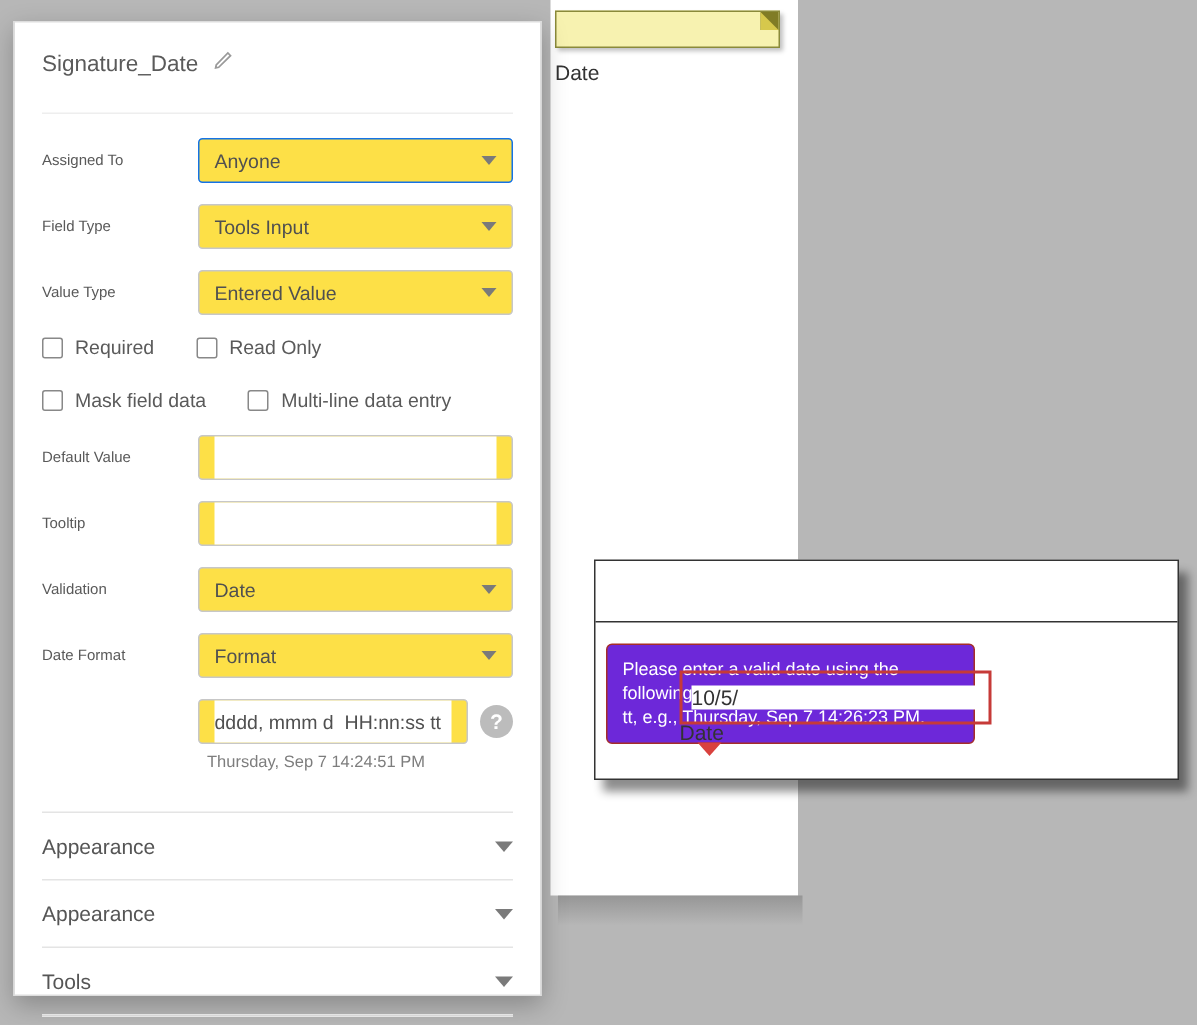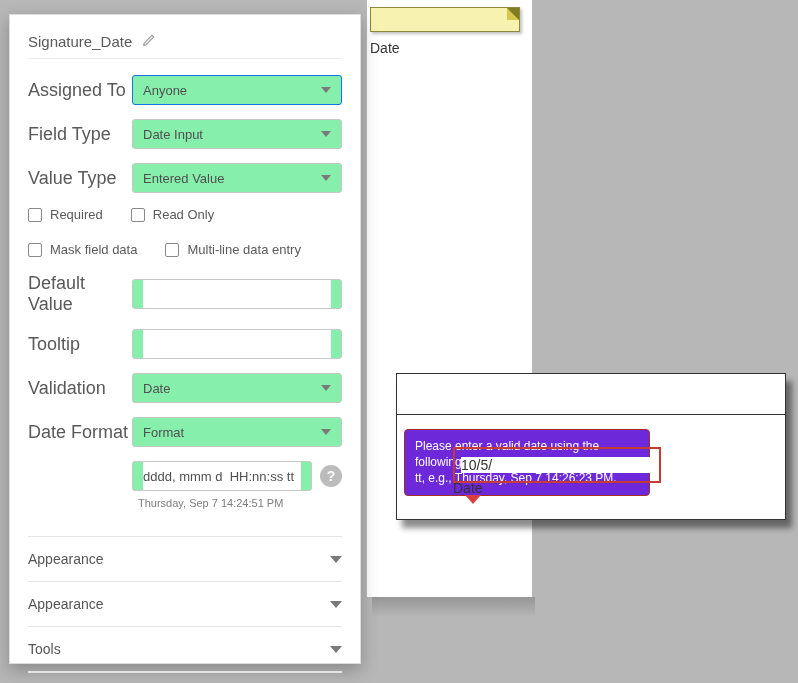--- a/index.html
+++ b/index.html
@@ -51,40 +51,40 @@
     position:absolute; left:9px; top:14px;
     width:352px; height:650px;
     background:#fff;
     border:1px solid #ddd;
     box-shadow:0 6px 16px rgba(0,0,0,.25);
     padding:18px 18px 14px 18px;
   }
   .panel-title{
     display:flex; align-items:center; gap:10px;
     font-size:15px; color:#5a5a5a;
-    border-bottom:1px solid #eee; padding-bottom:8px; margin-bottom:16px;
+    border-bottom:1px solid #eee; padding-bottom:24px; margin-bottom:16px;
   }
   .pencil{ color:#9a9a9a; }
 
   .row{
     display:flex; align-items:center; margin-bottom:14px;
   }
   .row label.lbl{
-    width:104px; color:#595959; font-size:18px;
+    width:104px; color:#595959; font-size:10px;
   }
   .select, .txt{
     flex:1 1 auto;
     height:30px;
     border:1px solid #c7c7c7;
     border-radius:3px;
     padding:0 10px;
     display:flex; align-items:center;
     justify-content:space-between;
     color:#505050;
-    background:#86efac;
+    background:#fde047;
   }
   .select.selected{
     border:1.5px solid #1473e6;
   }
   .caret{
     width:0;height:0;border-left:5px solid transparent;border-right:5px solid transparent;border-top:6px solid #7a7a7a;
   }
   .checks{
     display:flex; flex-wrap:wrap; gap:20px 28px; margin:2px 0 16px 0;
   }
@@ -187,21 +187,21 @@
     <label class="lbl">Assigned To</label>
     <div class="select selected">
       <span>Anyone</span>
       <span class="caret"></span>
     </div>
   </div>
 
   <div class="row">
     <label class="lbl">Field Type</label>
     <div class="select">
-      <span>Date Input</span>
+      <span>Tools Input</span>
       <span class="caret"></span>
     </div>
   </div>
 
   <div class="row">
     <label class="lbl">Value Type</label>
     <div class="select">
       <span>Entered Value</span>
       <span class="caret"></span>
     </div>

